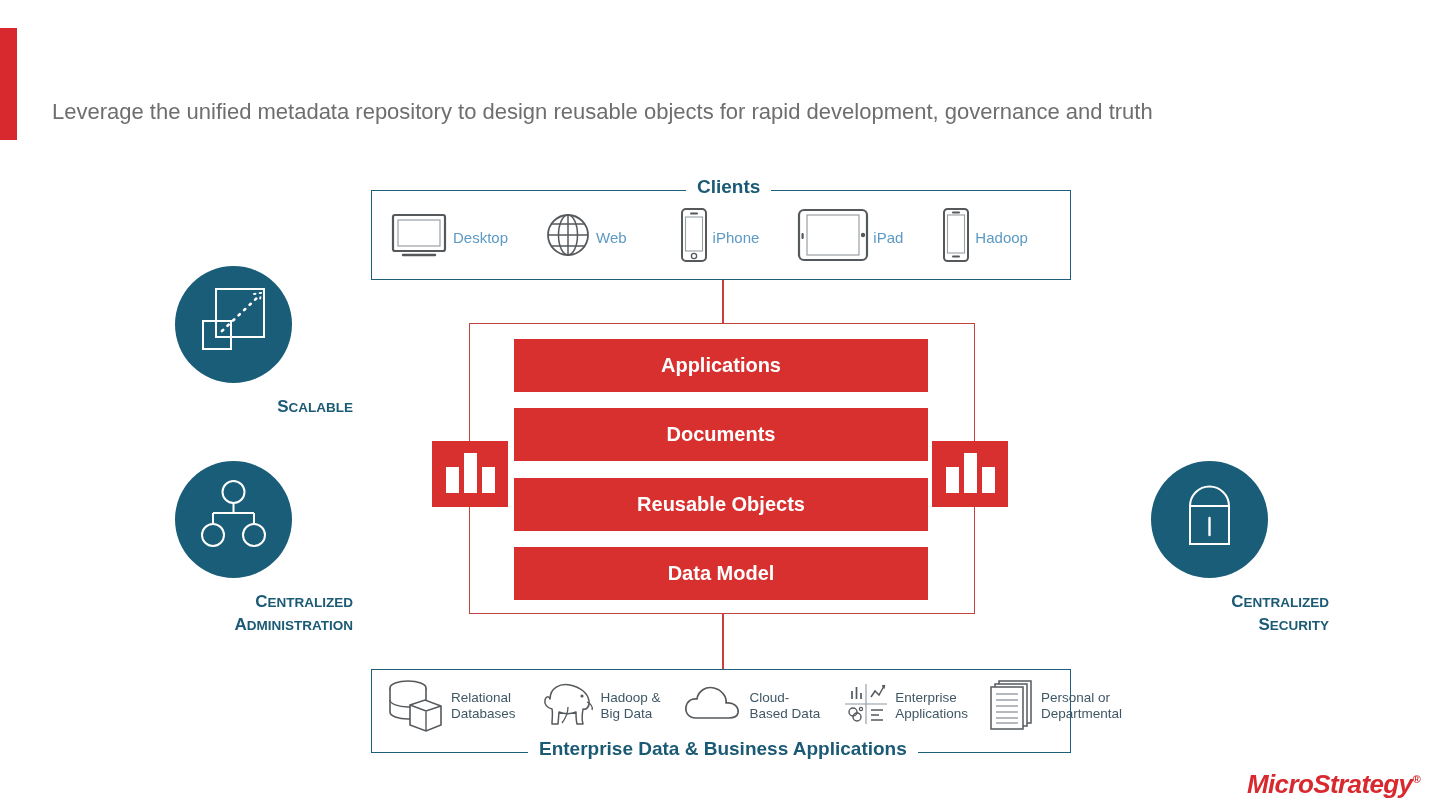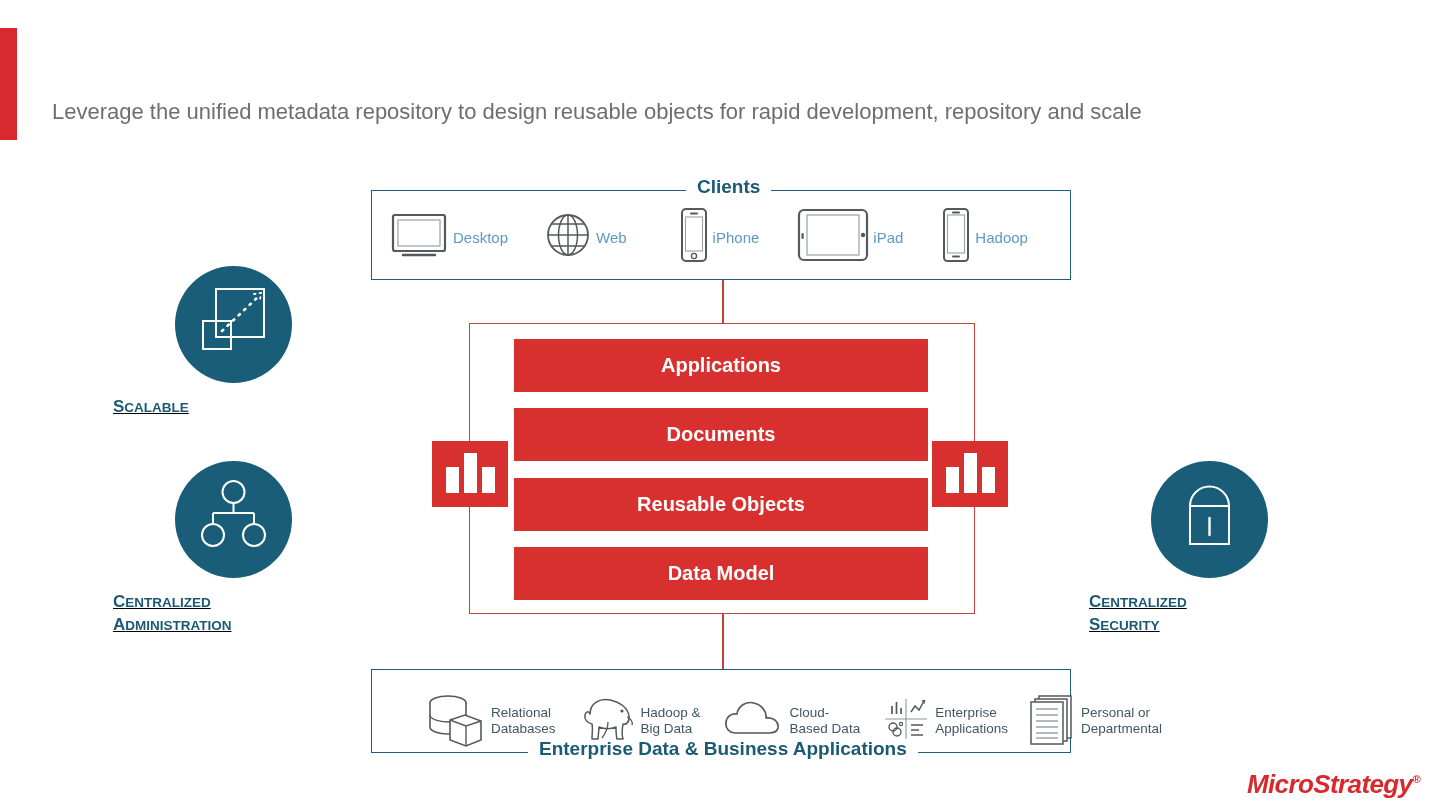--- a/index.html
+++ b/index.html
@@ -36,22 +36,22 @@
     position:absolute;left:371px;top:190px;width:700px;height:94px;
     display:flex;align-items:center;
   }
   .client-item{display:flex;align-items:center;gap:4px;}
   .client-label{color:#5C9AC4;font-size:15px;white-space:nowrap;}
 
   
   #sources-panel{left:371px;top:669px;width:700px;height:84px;}
   #sources-title{left:528px;top:738px;}
   .sources-row{
-    position:absolute;left:371px;top:684px;width:700px;height:74px;
-    display:flex;align-items:center;padding-left:40px;
+    position:absolute;left:371px;top:669px;width:700px;height:74px;
+    display:flex;align-items:center;
   }
   .source-item{display:flex;align-items:center;gap:5px;}
   .source-label{color:#3F5765;font-size:13.5px;line-height:1.17;white-space:nowrap;}
 
   
   #center-box{
     position:absolute;left:469px;top:323px;width:506px;height:291px;
     border:1.3px solid #C0433F;box-sizing:border-box;background:#fff;
   }
   .redbar{
@@ -74,21 +74,21 @@
   .badge-bar{width:13px;background:#ffffff;}
   .bb-s{height:26px;}
   .bb-t{height:40px;}
 
   
   .connector{position:absolute;background:#C8403C;width:1.6px;}
   #conn-top{left:722px;top:280px;height:43px;}
   #conn-bottom{left:722px;top:614px;height:55px;}
 
   
-  .feature{position:absolute;width:240px;text-align:left;text-decoration:underline;}
+  .feature{position:absolute;width:240px;text-align:right;}
   .circle{
     width:117px;height:117px;border-radius:50%;background:#1A5D78;
     margin:0 auto;position:relative;
   }
   .feature-label{
     margin-top:12px;color:#1B5A74;font-weight:bold;font-size:17px;line-height:1.38;
   }
   .feature-label .sc{font-size:13.5px;}
   #feat-scalable{left:113px;top:266px;}
   #feat-admin{left:113px;top:461px;}
@@ -102,21 +102,21 @@
     color:#D8292F;letter-spacing:-0.6px;white-space:nowrap;
   }
   #logo sup{font-size:11px;vertical-align:super;}
 </style>
 </head>
 <body>
 
 <div class="slide">
 
   <div class="accent-bar"></div>
-  <div class="subtitle">Leverage the unified metadata repository to design reusable objects for rapid development, repository and scale</div>
+  <div class="subtitle">Leverage the unified metadata repository to design reusable objects for rapid development, governance and truth</div>
 
   <div class="panel" id="clients-panel"></div>
   <div class="panel-title" id="clients-title">Clients</div>
 
   <div class="clients-row">
     <div class="client-item" style="margin-left:18px;">
       <span>
         <svg width="60" height="50" viewBox="0 0 60 50">
           <rect x="4" y="5" width="52" height="36" rx="2" fill="#fff" stroke="#55595C" stroke-width="2.2"></rect>
           <rect x="9" y="10" width="42" height="26" fill="#fff" stroke="#9AA0A4" stroke-width="1.2"></rect>

